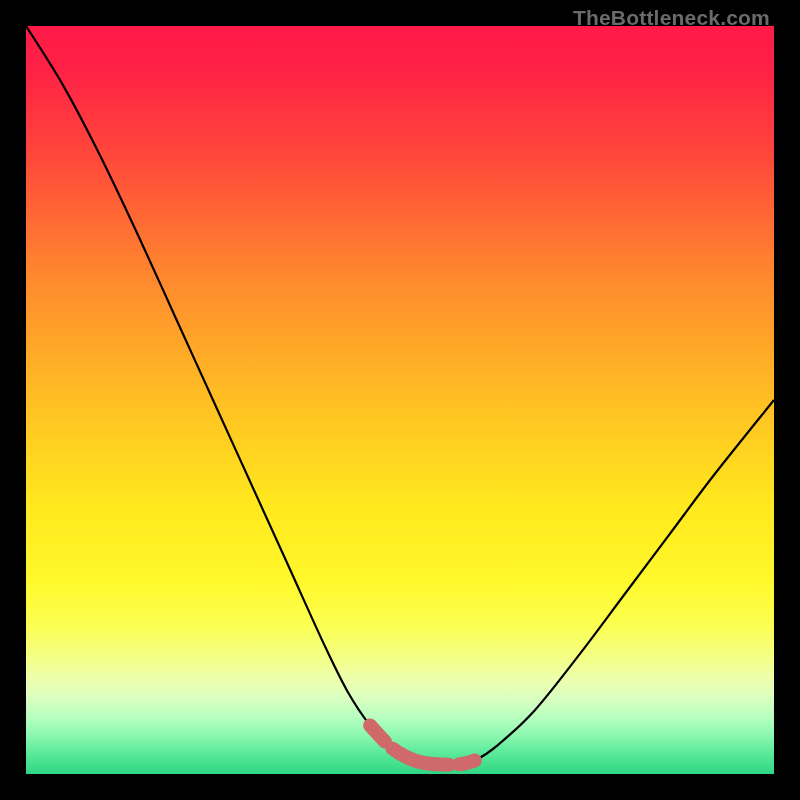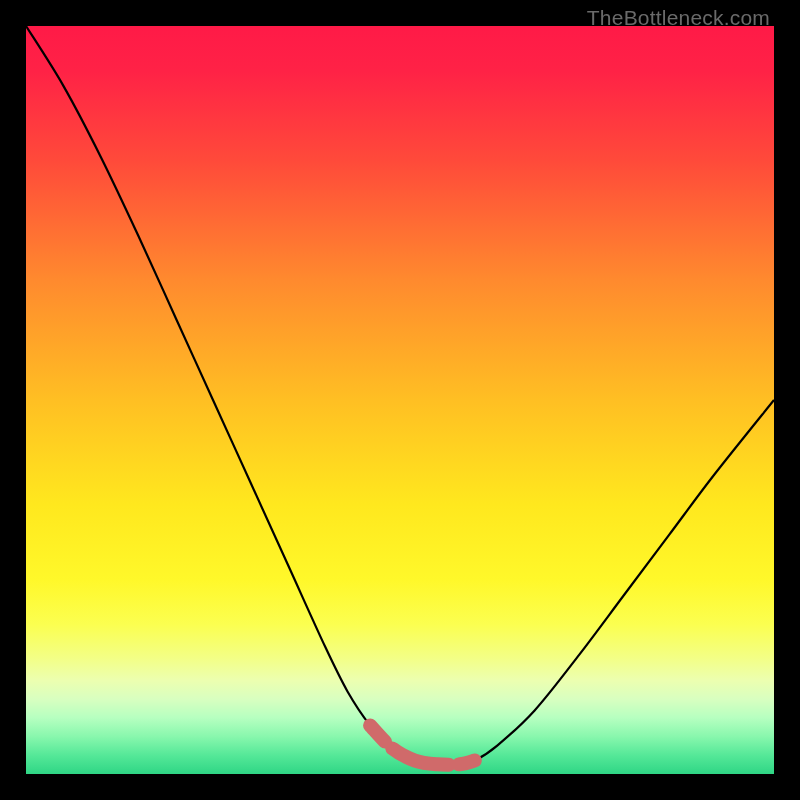--- a/index.html
+++ b/index.html
@@ -31,21 +31,21 @@
     top: 0;
     width: 100%;
     height: 100%;
   }
   .watermark {
     position: absolute;
     right: 30px;
     top: 6px;
     color: #6a6a6a;
     font-size: 21px;
-    font-weight: 400;
+    font-weight: 700;
     letter-spacing: 0.2px;
   }
   svg.curves {
     position: absolute;
     left: 0;
     top: 0;
     width: 100%;
     height: 100%;
   }
 </style>

